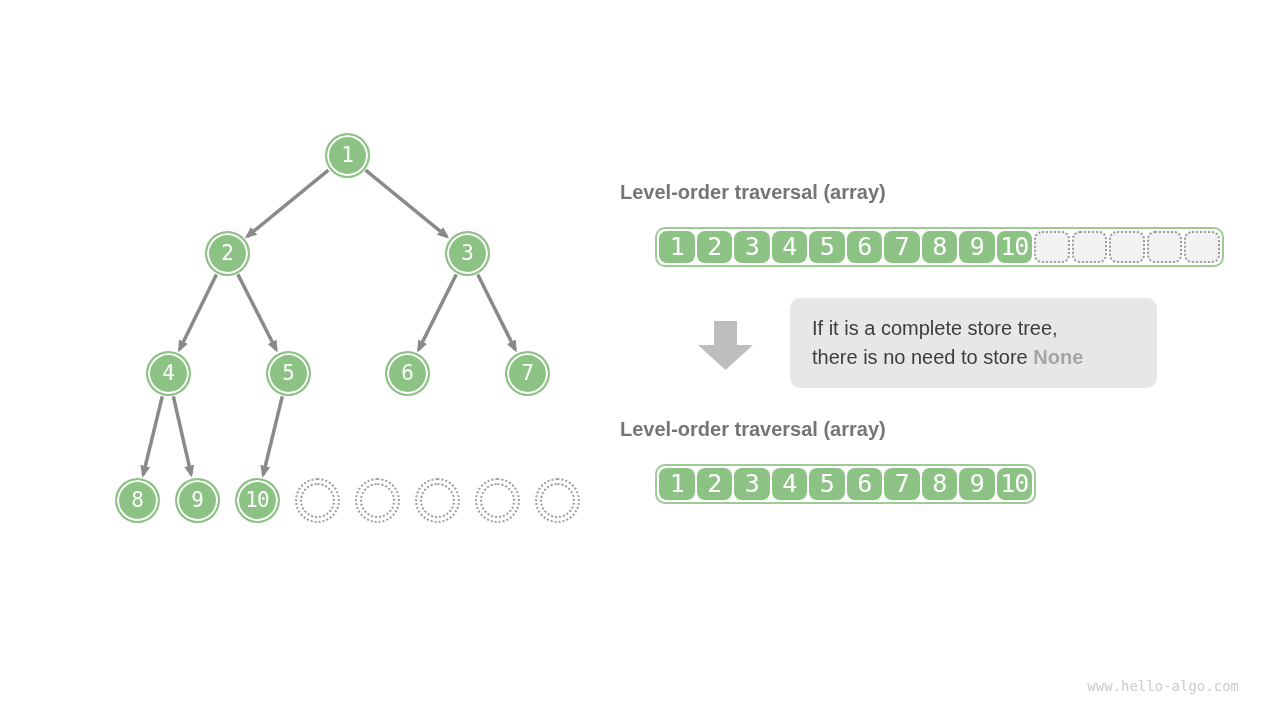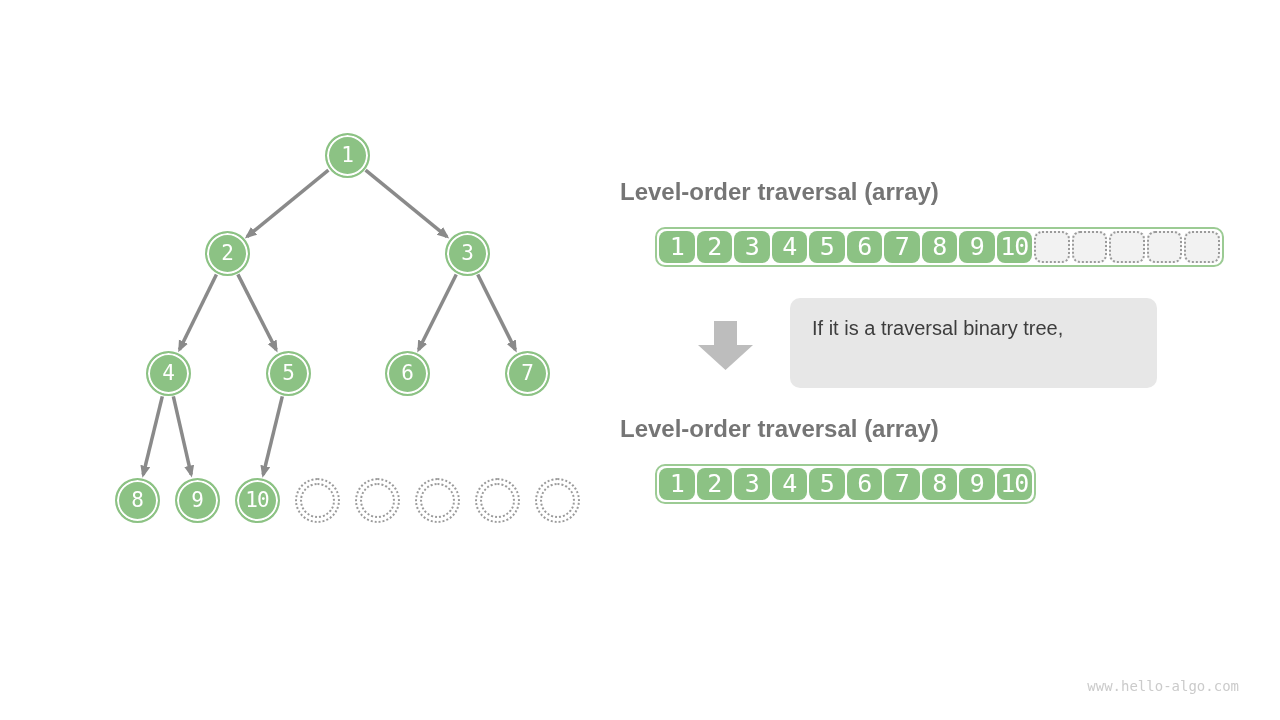--- a/index.html
+++ b/index.html
@@ -24,21 +24,21 @@
     background:#fff; border:2px dotted var(--c-dotted-gray,#9B9B9B);
     box-shadow:none;
   }
   .tree-node.empty .inner-ring {
     position:absolute; inset:3px; border-radius:50%;
     border:2px dotted var(--c-dotted-gray,#9B9B9B);
   }
   
   .heading {
     position:absolute; margin:0;
-    font-size:24px; font-weight:bold; color:var(--c-heading-gray,#757575);
+    font-size:20px; font-weight:bold; color:var(--c-heading-gray,#757575);
     line-height:22px; white-space:nowrap;
   }
   
   .array-box {
     position:absolute; display:inline-flex; gap:2px;
     padding:2px; box-sizing:content-box;
     border:2px solid var(--c-green-border,#9CCB94); border-radius:10px;
     background:#fff;
   }
   .cell {
@@ -139,21 +139,22 @@
       <div class="cell empty"></div>
       <div class="cell empty"></div>
       <div class="cell empty"></div>
     </div>
 
   <svg class="block-arrow" width="70" height="60">
     <polygon points="24,6 47,6 47,30 63,30 35.5,55 8,30 24,30"></polygon>
   </svg>
 
   <div class="callout">
-    <div><span>If it is a traversal binary tree,</span></div>
+    <div><span>If it is a complete store tree,</span></div>
+    <div><span>there is no need to store </span><span class="none">None</span></div>
   </div>
 
   <h2 class="heading" style="left:620px; top:418px">Level-order traversal (array)</h2>
 
   <div class="array-box" id="array-bottom" style="left:655px; top:464px">
       <div class="cell">1</div>
       <div class="cell">2</div>
       <div class="cell">3</div>
       <div class="cell">4</div>
       <div class="cell">5</div>

